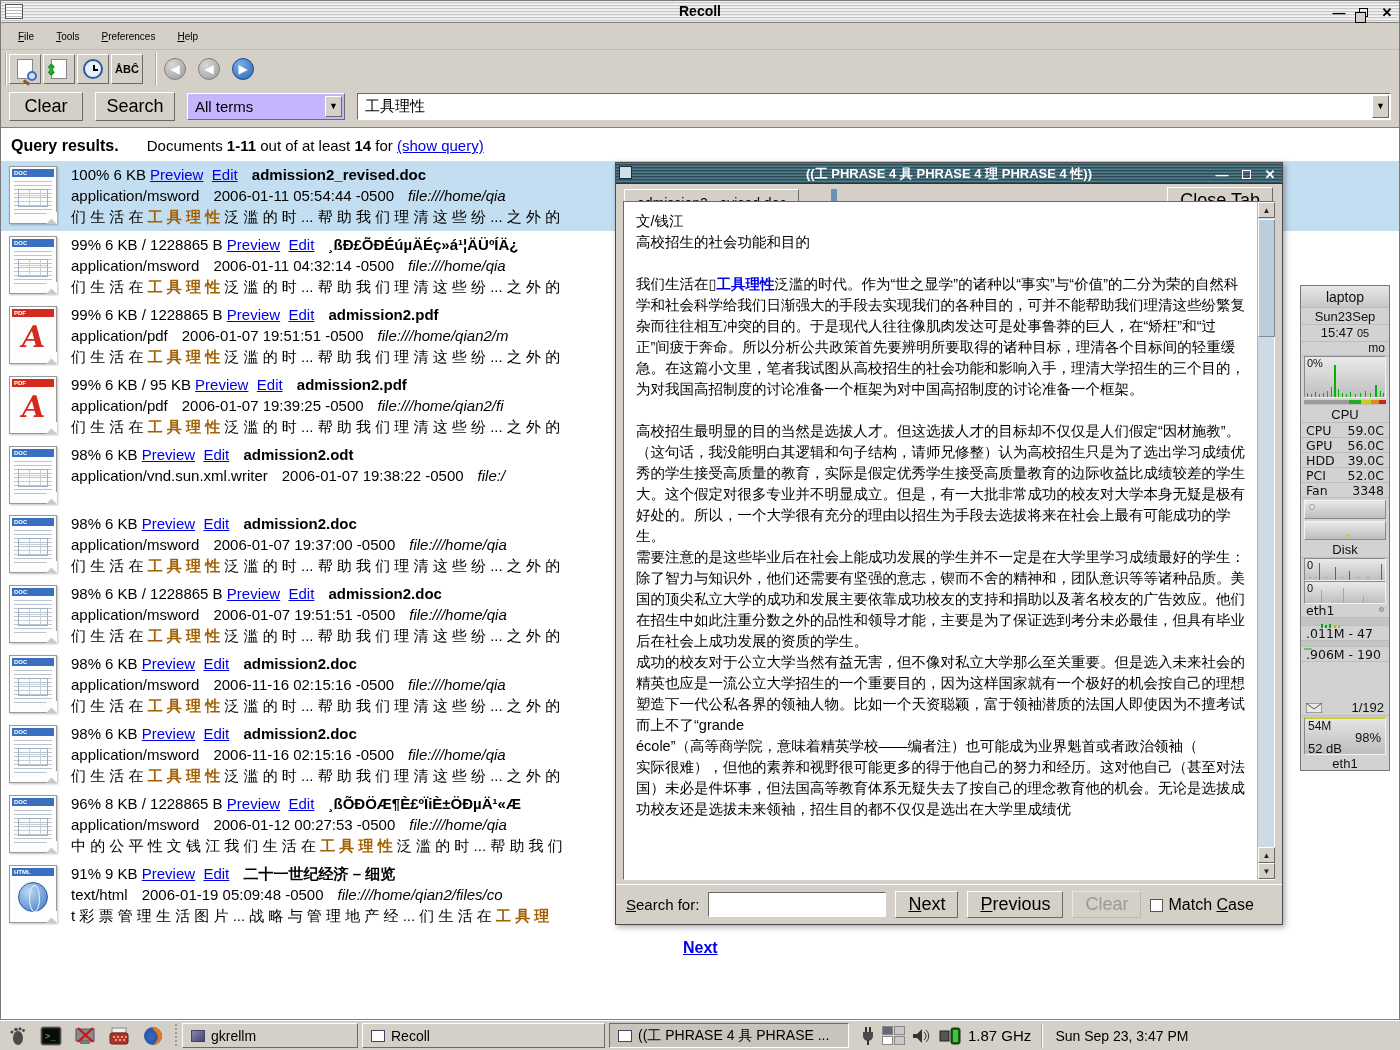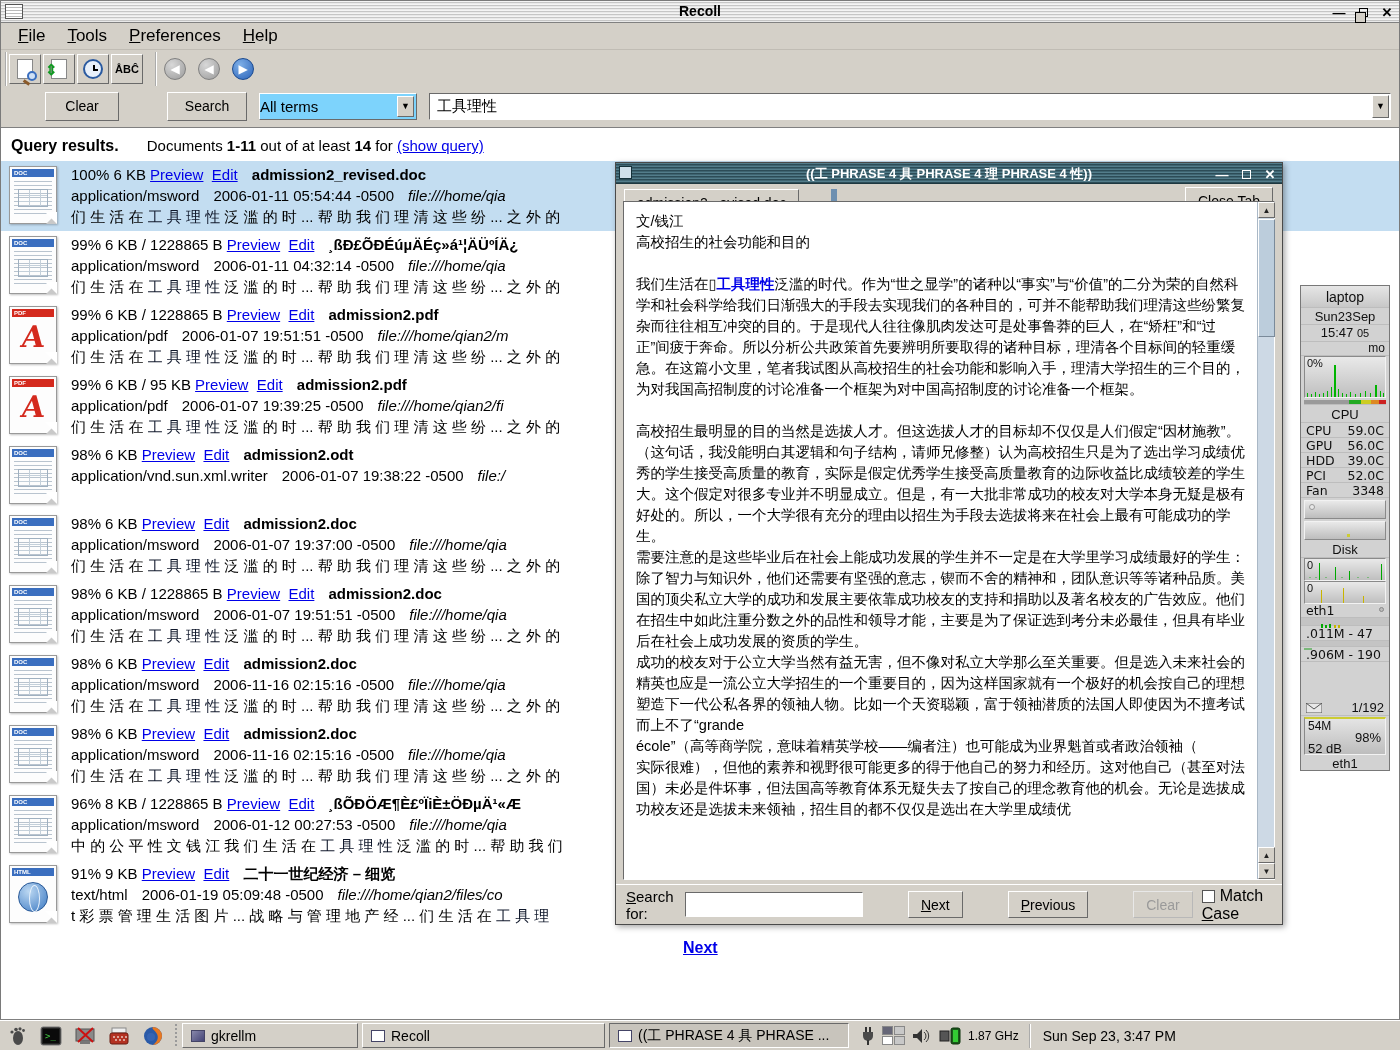--- a/index.html
+++ b/index.html
@@ -2,57 +2,57 @@
 <html><head>
 <meta charset="utf-8">
 <style>
   * { margin:0; padding:0; box-sizing:border-box; }
   html,body { width:1400px; height:1050px; overflow:hidden; font-family:"Liberation Sans",sans-serif; background:#d4d0c8; }
   body { position:relative; }
 
   
   .raised { background:#d4d0c8; border-top:1px solid #ffffff; border-left:1px solid #ffffff; border-right:1px solid #6a6a6a; border-bottom:1px solid #6a6a6a; }
   .sunken { background:#ffffff; border-top:1px solid #6a6a6a; border-left:1px solid #6a6a6a; border-right:1px solid #ffffff; border-bottom:1px solid #ffffff; }
-  .btn { display:inline-flex; align-items:center; justify-content:center; font-size:14px; color:#000; cursor:default;margin-left:36px; }
+  .btn { display:inline-flex; align-items:center; justify-content:center; font-size:18px; color:#000; cursor:default; }
   u { text-decoration:underline; }
 
   
   #main-window { position:absolute; left:0; top:0; width:1400px; height:1020px; background:#d4d0c8; border:1px solid #7a7a7a; }
   #titlebar { position:relative; height:22px; border-bottom:1px solid #808080;
     background:repeating-linear-gradient(180deg,#f4f4f4 0 1px,#c6c6c6 1px 2px,#e9e9e9 2px 3px); }
   #titlebar .title { position:absolute; left:0; right:0; top:2px; text-align:center; font-weight:bold; font-size:14px; color:#000; }
   #tb-sysicon { position:absolute; left:4px; top:3px; width:18px; height:15px; background:#fff; border:1px solid #555;
     background-image:repeating-linear-gradient(180deg,#fff 0 2px,#bbb 2px 3px); }
   .win-controls { position:absolute; right:4px; top:2px; display:flex; gap:8px; align-items:center; height:18px; }
   .wc { width:16px; height:16px; display:flex; align-items:center; justify-content:center; font-weight:bold; font-size:13px; color:#000; }
   .wc-restore-glyph { position:relative; width:9px; height:9px; border:1.5px solid #000; background:#0000; }
   .wc-restore-glyph::after{ content:""; position:absolute; left:-5px; top:3px; width:9px; height:9px; border:1.5px solid #000; background:#d4d0c8; }
 
-  #menubar { height:27px; display:flex; align-items:center; padding-left:8px; gap:4px; font-size:17px; border-bottom:1px solid #c0bcb4; }
+  #menubar { height:27px; display:flex; align-items:center; padding-left:8px; gap:4px; font-size:10px; border-bottom:1px solid #c0bcb4; }
   .menu-item { padding:2px 9px; }
 
   #toolbar { height:38px; display:flex; align-items:center; gap:10px; padding-left:4px; }
   .tool-group { display:flex; align-items:center; gap:2px; padding:2px; border-left:2px groove #fff; }
   .tool-btn { width:32px; height:30px; display:flex; align-items:center; justify-content:center; }
   .ic-page { position:relative; width:16px; height:20px; background:#fff; border:1px solid #888; }
   .ic-mag { position:absolute; right:-5px; bottom:-3px; width:10px; height:10px; border:2px solid #3a6ebf; border-radius:50%; background:#cfe0f5; }
   .ic-mag::after { content:""; position:absolute; left:-6px; top:8px; width:7px; height:3px; background:#8a5a2a; transform:rotate(35deg); }
   .ic-updown { position:absolute; left:-7px; top:2px; color:#119922; font-size:15px; font-weight:bold; line-height:1; }
   .ic-clock { position:relative; width:20px; height:20px; border-radius:50%; background:#e8f0fa; border:2px solid #2a5aa0; }
   .ic-clock::before { content:""; position:absolute; left:8px; top:4px; width:2px; height:6px; background:#000; }
   .ic-clock::after { content:""; position:absolute; left:8px; top:8px; width:5px; height:2px; background:#000; }
   .ic-spell { font-size:11px; font-weight:bold; letter-spacing:0; }
   .nav-circle { width:22px; height:22px; border-radius:50%; display:flex; align-items:center; justify-content:center; color:#fff; font-size:12px; }
   .nav-gray { background:radial-gradient(circle at 35% 30%,#d8d8d8,#9a9a9a); border:1px solid #808080; }
   .nav-blue { background:radial-gradient(circle at 35% 30%,#7fb0e8,#2a62b8); border:1px solid #1a4a90; }
 
   #search-row { height:36px; display:flex; align-items:center; gap:12px; padding:0 8px 0 8px; }
   #btn-clear { width:74px; height:29px; }
   #btn-search { width:80px; height:29px; }
-  #combo-mode { width:158px; height:27px; display:flex; align-items:center; font-size:15px; padding-left:0; position:relative; background:#7dd3fc; }
+  #combo-mode { width:158px; height:27px; display:flex; align-items:center; font-size:15px; padding-left:7px; position:relative; background:#c4b5fd; }
   .combo-arrow { position:absolute; right:2px; top:2px; bottom:2px; width:17px; display:flex; align-items:center; justify-content:center; font-size:9px; }
   #query-wrap { flex:1; height:27px; position:relative; background:#fff; }
   #query-input { position:absolute; inset:0; border:0; outline:none; background:#fff; font-size:15px; padding-left:7px; font-family:"Liberation Sans",sans-serif; }
   #query-arrow { position:absolute; right:1px; top:1px; bottom:1px; width:17px; display:flex; align-items:center; justify-content:center; font-size:9px; background:#d4d0c8; }
 
   
   #results { position:absolute; left:0; top:126px; right:0; bottom:0; background:#fff; border-top:1px solid #808080; overflow:hidden; }
   #res-header { padding:9px 0 6px 10px; font-size:15px; color:#000; }
   #res-header .qr { font-weight:bold; font-size:16px; margin-right:24px; }
   #res-header b { font-weight:bold; }
@@ -71,21 +71,21 @@
   .page .fold::after { content:""; position:absolute; left:-12px; top:-1px; border-top:12px solid #fff; border-left:12px solid transparent; }
   .pdf-a { position:absolute; left:0; right:0; top:12px; text-align:center; color:#d42a1e; font-size:30px; font-weight:bold; font-family:"DejaVu Serif",serif; transform:skewX(-8deg); }
   .globe { position:absolute; left:8px; top:16px; width:30px; height:30px; border-radius:50%;
     background:radial-gradient(circle at 35% 30%,#bcd8f2,#3a78c2); border:1px solid #2a5a98; }
   .globe::after { content:""; position:absolute; left:10px; top:2px; width:9px; height:25px; border:1px solid #e8f2fc; border-radius:50%; }
   .rlines { flex:1; font-size:15px; line-height:21px; color:#000; overflow:hidden; white-space:nowrap; }
   .rlines .ttl { font-weight:bold; margin-left:10px; }
   .rlines .pct { margin-right:4px; }
   .rlines .l2 i { font-style:italic; }
   .rlines .l2 .sp { display:inline-block; width:14px; }
-  .hl { color:#0f172a; }
+  .hl { color:#a16207;font-weight:bold; }
   #pagination-next { position:absolute; left:683px; top:939px; font-size:16px; font-weight:bold; z-index:4; }
 
   
   #preview { position:absolute; left:615px; top:162px; width:668px; height:763px; background:#d4d0c8; border:1px solid #4a4a4a; box-shadow:2px 2px 6px rgba(0,0,0,.35); z-index:10; }
   #pv-titlebar { position:relative; height:21px; border-bottom:1px solid #1e3840;
     background:repeating-linear-gradient(180deg,#537d8b 0 1px,#2c4c57 1px 2px,#3e6471 2px 3px); }
   #pv-titlebar .title { position:absolute; left:0; right:0; top:2px; text-align:center; color:#fff; font-weight:bold; font-size:13px; }
   #pv-sysicon { position:absolute; left:3px; top:3px; width:13px; height:13px; background:#cfe0ea; border:1px solid #16323a; }
   #pv-titlebar .win-controls .wc { color:#fff; }
   .wc-restore-w { position:relative; width:9px; height:9px; border:1.5px solid #fff; }
@@ -139,21 +139,21 @@
   .task.t1 { width:176px; } .task.t2 { width:243px; } .task.t3 { width:240px; }
   .task.active { background:#c8c4bc; border-color:#6a6a6a #fff #fff #6a6a6a; }
   .task .wicon { width:14px; height:12px; background:#fff; border:1px solid #446; flex:0 0 auto; }
   .task .wicon.gk { background:linear-gradient(135deg,#88a,#447); }
   .tray { display:flex; align-items:center; gap:7px; margin-left:8px; }
   #tb-clock { margin-left:10px; padding:0 12px; font-size:14px; border-left:2px groove #fff; height:24px; display:flex; align-items:center; }
   .pager { display:grid; grid-template-columns:11px 11px; grid-template-rows:9px 9px; gap:1px; }
   .pager div { border:1px solid #888; background:#c8c8c8; }
   .pager .pg-a { background:#fff; }
   .pager .pg-b { background:#667; }
-  #freq { font-size:12px; }
+  #freq { font-size:15px; }
 </style>
 </head>
 <body>
 
 <div id="main-window">
   <div id="titlebar">
     <span id="tb-sysicon"></span>
     <span class="title">Recoll</span>
     <span class="win-controls">
       <span class="wc">—</span>

